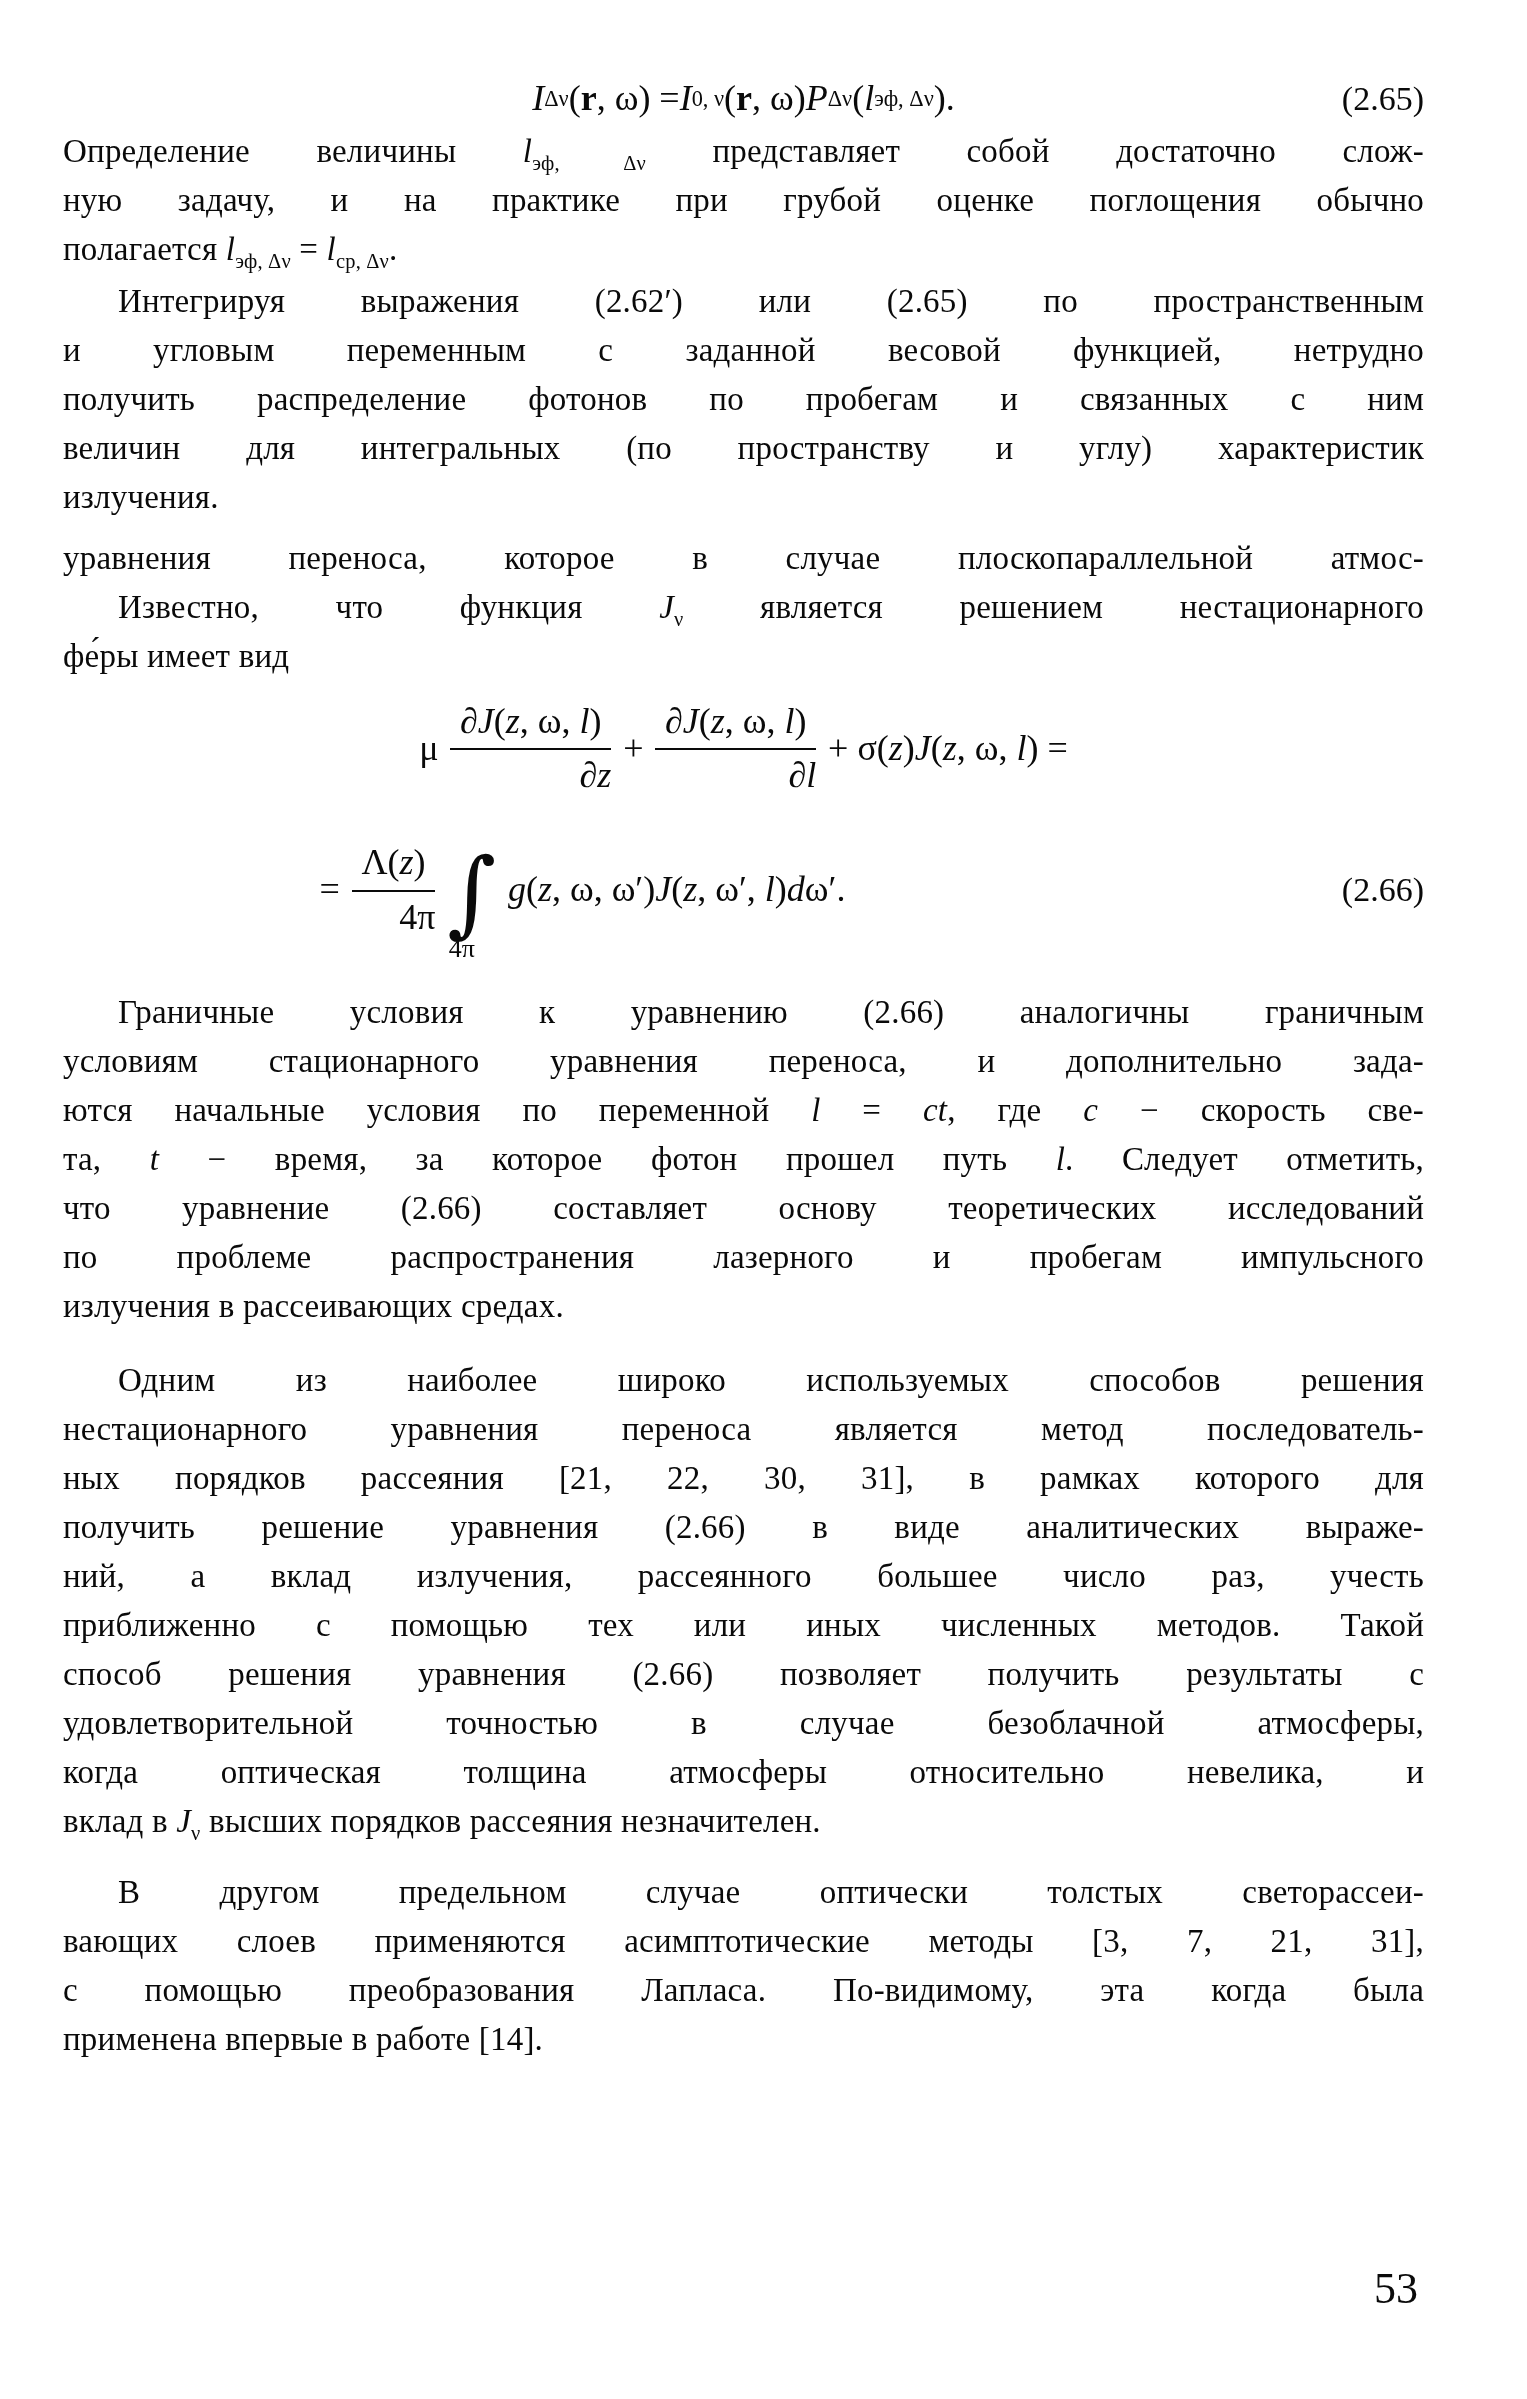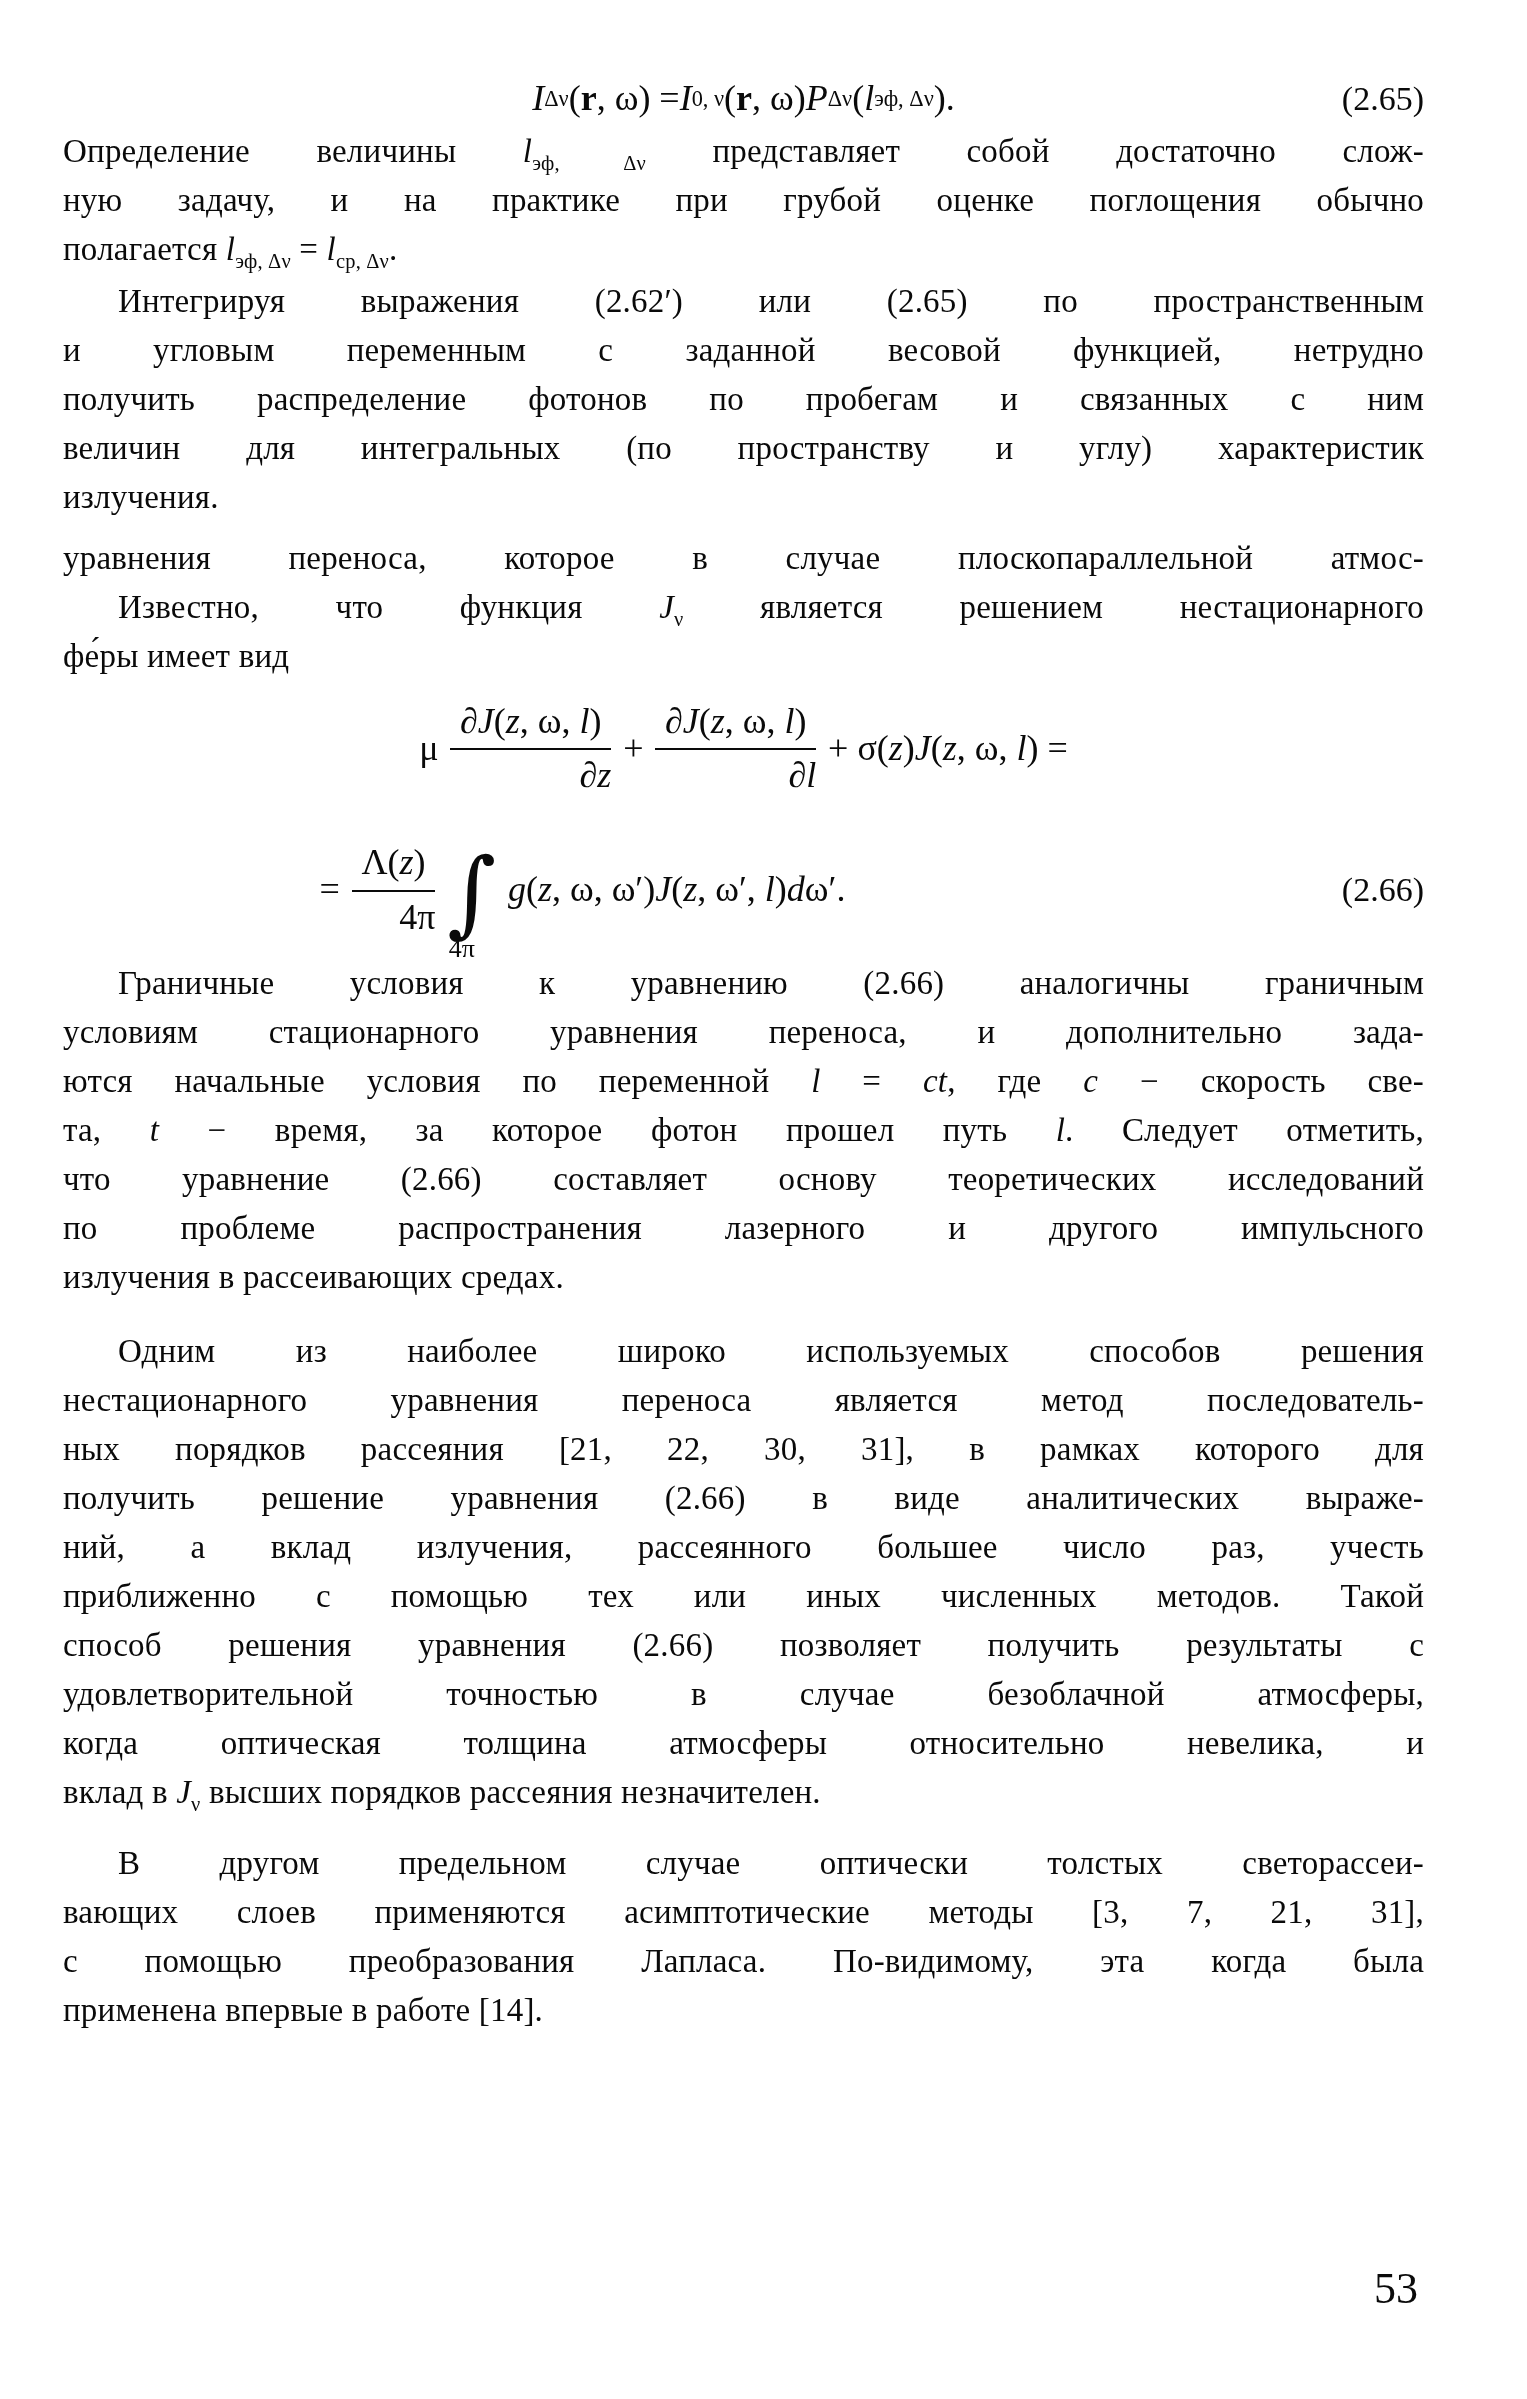--- a/index.html
+++ b/index.html
@@ -138,27 +138,27 @@
         </span>
         <span class="integral">
           <span class="int-sign">∫</span>
           <span class="int-sub">4π</span>
         </span>
         <span><i>g</i>(<i>z</i>, ω, ω′)<i>J</i>(<i>z</i>, ω′, <i>l</i>)<i>d</i>ω′.</span>
       </span>
       <span class="eq-number">(2.66)</span>
     </div>
 
-    <div class="para" style="">
+    <div class="para" style="margin-top:29px">
         <div class="line indent">Граничные условия к уравнению (2.66) аналогичны граничным</div>
         <div class="line">условиям стационарного уравнения переноса, и дополнительно зада-</div>
         <div class="line">ются начальные условия по переменной <i>l</i> = <i>ct</i>, где <i>c</i> − скорость све-</div>
         <div class="line">та, <i>t</i> − время, за которое фотон прошел путь <i>l</i>. Следует отметить,</div>
         <div class="line">что уравнение (2.66) составляет основу теоретических исследований</div>
-        <div class="line">по проблеме распространения лазерного и другого импульсного</div>
+        <div class="line">по проблеме распространения лазерного и пробегам импульсного</div>
         <div class="line last">излучения в рассеивающих средах.</div>
       </div>
     <div class="para" style="margin-top:25px">
         <div class="line indent">Одним из наиболее широко используемых способов решения</div>
         <div class="line">нестационарного уравнения переноса является метод последователь-</div>
         <div class="line">ных порядков рассеяния [21, 22, 30, 31], в рамках которого для</div>
         <div class="line">получить решение уравнения (2.66) в виде аналитических выраже-</div>
         <div class="line">ний, а вклад излучения, рассеянного большее число раз, учесть</div>
         <div class="line">приближенно с помощью тех или иных численных методов. Такой</div>
         <div class="line">способ решения уравнения (2.66) позволяет получить результаты с</div>

